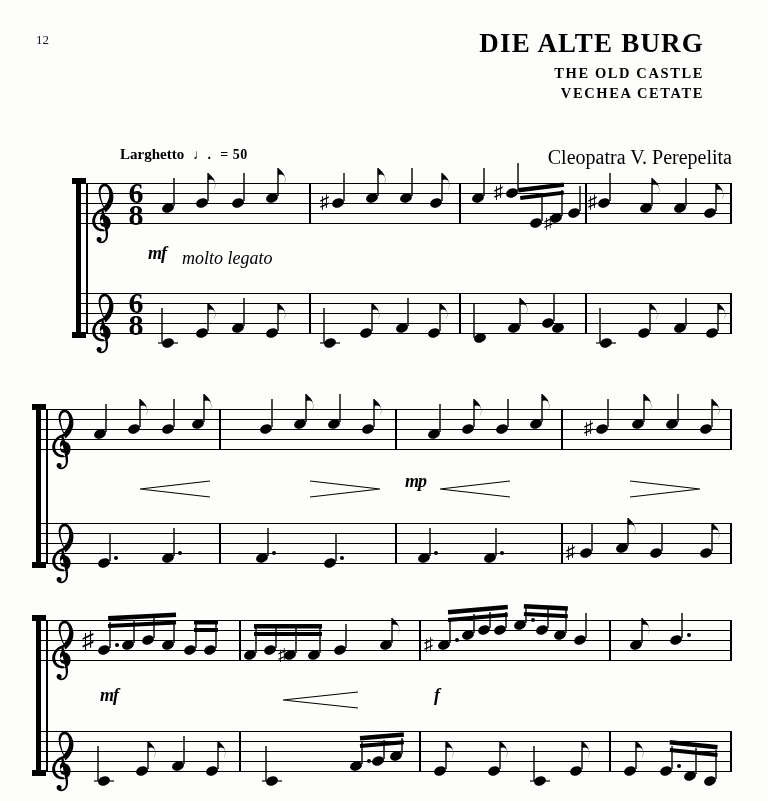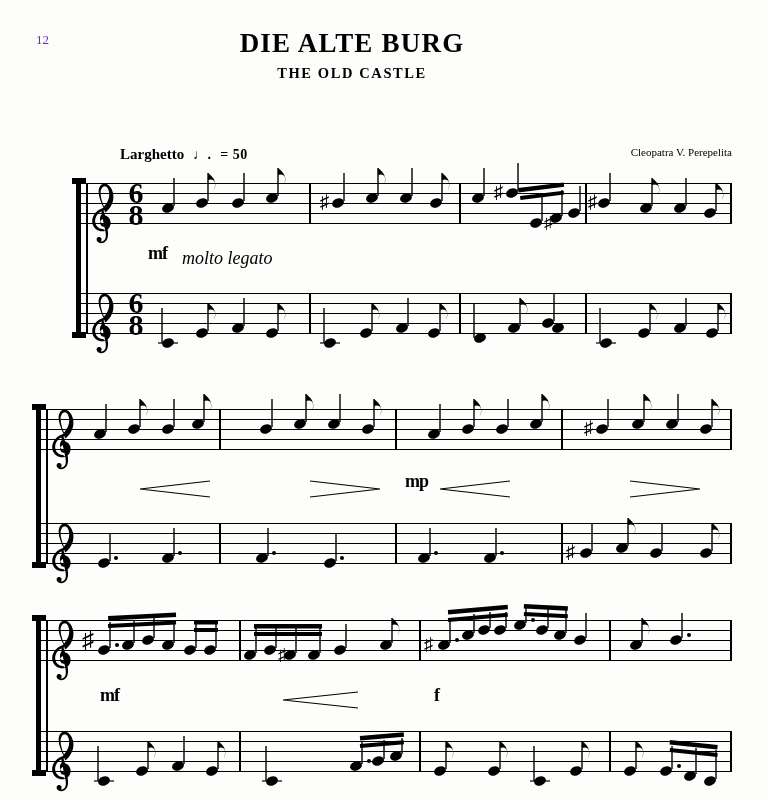--- a/index.html
+++ b/index.html
@@ -20,29 +20,29 @@
     left: 0; top: 0;
     width: 768px;
     height: 801px;
     background: #fdfdfb;
   }
   .page-number {
     position: absolute;
     left: 36px;
     top: 32px;
     font-size: 13px;
-    color: #6d28d9;
+    color: #0f172a;
     font-family: "Liberation Serif", serif;
   }
   .title-block {
     position: absolute;
     left: 0;
     top: 28px;
     width: 704px;
-    text-align: center;
+    text-align: right;
   }
   .main-title {
     font-family: "Liberation Serif", serif;
     font-weight: bold;
     font-size: 27px;
     letter-spacing: 1.2px;
   }
   .subtitle-1, .subtitle-2 {
     font-family: Liberation Serif, serif;
     font-weight: bold;
@@ -64,25 +64,26 @@
     font-weight: bold;
     font-size: 14px;
     letter-spacing: 0.5px;
     margin-left: 5px;
   }
   .composer {
     position: absolute;
     right: 36px;
     top: 146px;
     font-family: "Liberation Serif", serif;
-    font-size: 11px;
+    font-size: 20px;
   }
   .dyn {
     position: absolute;
     font-family: "Liberation Serif", serif;
+    font-style: italic;
     font-weight: bold;
     font-size: 18px;
     letter-spacing: -1px;
   }
   .expr {
     position: absolute;
     font-family: "Liberation Serif", serif;
     font-style: italic;
     font-size: 18px;
   }
@@ -99,20 +100,21 @@
 </head>
 <body>
 
 <div class="page">
 
   <div class="page-number">12</div>
 
   <div class="title-block">
     <div class="main-title">DIE ALTE BURG</div>
     <div class="subtitle-1">THE  OLD  CASTLE</div>
+    <div class="subtitle-2">VECHEA  CETATE</div>
   </div>
 
   <div class="tempo">
     <span>Larghetto</span>
     <span class="metro">♩.</span>
     <span class="metro">= 50</span>
   </div>
 
   <div class="composer">Cleopatra V. Perepelita</div>
 

